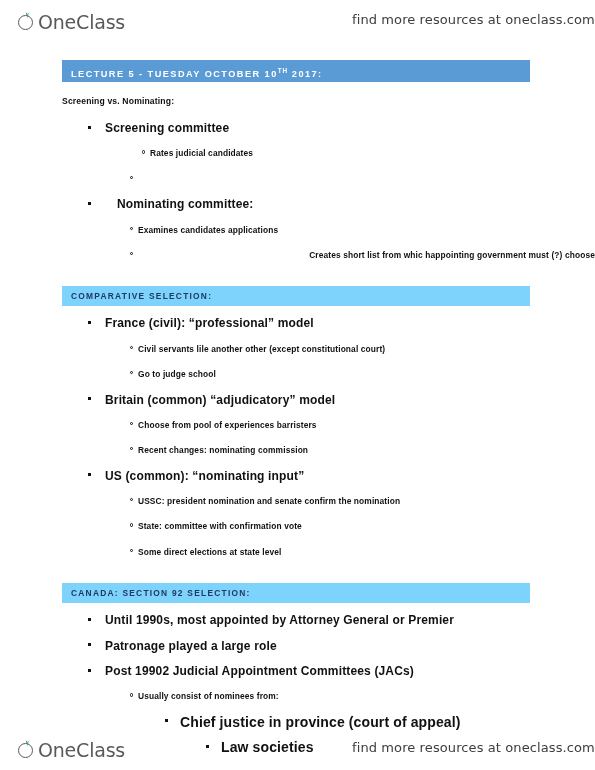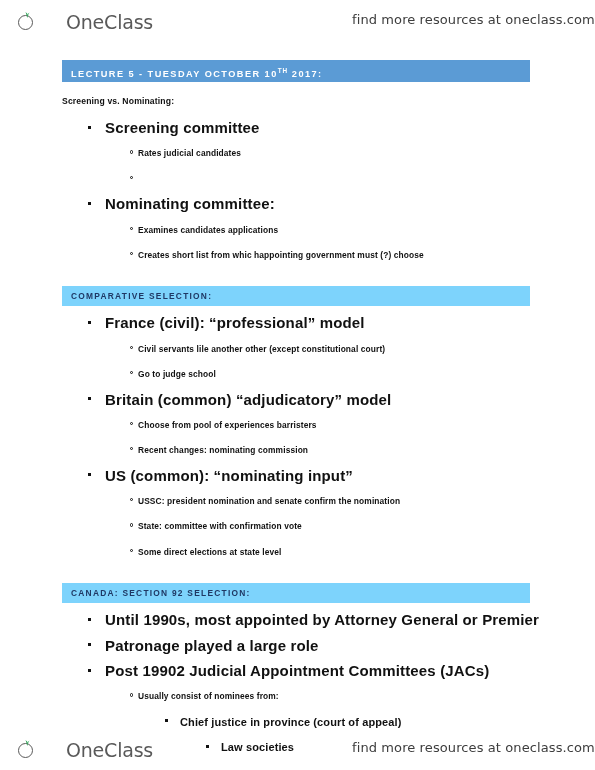--- a/index.html
+++ b/index.html
@@ -28,21 +28,20 @@
   }
   .brand-bar.header { top: 0; }
   .brand-bar.footer { top: 728px; }
 
   .logo {
     position: absolute;
     left: 18px;
     display: flex;
     align-items: flex-end;
     height: 26px;
-    gap: 28px;
   }
   .logo-mark {
     position: relative;
     width: 19px;
     height: 19px;
     margin-right: 1px;
   }
   .logo-mark .ring {
     position: absolute;
     left: 0;
@@ -137,21 +136,21 @@
     white-space: nowrap;
   }
   .row .bullet {
     position: absolute;
     color: #111111;
     font-family: "DejaVu Sans", sans-serif;
   }
   .row .txt { display: inline-block; }
 
   
-  .lvl1 { font-size: 15px; letter-spacing: 0.15px; }
+  .lvl1 { font-size: 12px; letter-spacing: 0.15px; }
   .lvl1 .bullet {
     left: 88px;
     top: 3.5px;
     width: 3px;
     height: 3px;
     background: #111111;
   }
   .lvl1 .txt { margin-left: 105px; }
 
   
@@ -161,21 +160,21 @@
     top: 3px;
     width: 3.2px;
     height: 3.2px;
     border: 1.1px solid #111111;
     border-radius: 50%;
     box-sizing: border-box;
   }
   .lvl2 .txt { margin-left: 138px; }
 
   
-  .lvl3 { font-size: 11px; letter-spacing: 0.12px; }
+  .lvl3 { font-size: 14px; letter-spacing: 0.12px; }
   .lvl3 .bullet {
     left: 165px;
     top: 3.5px;
     width: 2.8px;
     height: 2.8px;
     background: #111111;
   }
   .lvl3 .txt { margin-left: 180px; }
 </style>
 </head>
@@ -200,25 +199,25 @@
   <div class="title-banner">
     <span>LECTURE 5 - TUESDAY OCTOBER 10</span><sup>TH</sup><span> 2017:</span>
   </div>
 
   <div style="height:14px"></div>
 
   <div class="plain-line">Screening vs. Nominating:</div>
 
   <div id="blocks">
       <div class="row lvl1" style="height: 24.4px; line-height: 10px; padding-top: 1px;"><span class="bullet"></span><span class="txt">Screening committee</span></div>
-      <div class="row lvl2" style="height: 24.4px; line-height: 10px; padding-top: 1px;"><span class="bullet"></span><span class="txt">Rates judicial candidates</span></div>
+      <div class="row lvl2" style="height: 24.4px; line-height: 10px; padding-top: 1px; margin-left: 12px;"><span class="bullet"></span><span class="txt">Rates judicial candidates</span></div>
       <div class="row lvl2" style="height: 24.4px; line-height: 10px; padding-top: 1px;"><span class="bullet"></span></div>
-      <div class="row lvl1" style="height: 24.4px; line-height: 10px; padding-top: 1px;"><span class="bullet"></span><span class="txt">Nominating committee:</span></div>
+      <div class="row lvl1" style="height: 24.4px; line-height: 10px; padding-top: 1px; padding-left: 12px;"><span class="bullet"></span><span class="txt">Nominating committee:</span></div>
       <div class="row lvl2" style="height: 24.4px; line-height: 10px; padding-top: 1px;"><span class="bullet"></span><span class="txt">Examines candidates applications</span></div>
-      <div class="row lvl2" style="height: 24.4px; line-height: 10px; padding-top: 1px;"><span class="bullet"></span><span class="txt">Creates short list from whic happointing government must (?) choose</span></div>
+      <div class="row lvl2" style="height: 24.4px; line-height: 10px; padding-top: 1px; text-align: right;"><span class="bullet"></span><span class="txt">Creates short list from whic happointing government must (?) choose</span></div>
       <div style="height: 12px;"></div>
       <div class="section-banner">COMPARATIVE SELECTION:</div>
       <div style="height: 11px;"></div>
       <div class="row lvl1" style="height: 24.4px; line-height: 10px; padding-top: 1px;"><span class="bullet"></span><span class="txt">France (civil): “professional” model</span></div>
       <div class="row lvl2" style="height: 24.4px; line-height: 10px; padding-top: 1px;"><span class="bullet"></span><span class="txt">Civil servants lile another other (except constitutional court)</span></div>
       <div class="row lvl2" style="height: 24.4px; line-height: 10px; padding-top: 1px;"><span class="bullet"></span><span class="txt">Go to judge school</span></div>
       <div class="row lvl1" style="height: 24.4px; line-height: 10px; padding-top: 1px;"><span class="bullet"></span><span class="txt">Britain (common) “adjudicatory” model</span></div>
       <div class="row lvl2" style="height: 24.4px; line-height: 10px; padding-top: 1px;"><span class="bullet"></span><span class="txt">Choose from pool of experiences barristers</span></div>
       <div class="row lvl2" style="height: 24.4px; line-height: 10px; padding-top: 1px;"><span class="bullet"></span><span class="txt">Recent changes: nominating commission</span></div>
       <div class="row lvl1" style="height: 24.4px; line-height: 10px; padding-top: 1px;"><span class="bullet"></span><span class="txt">US (common): “nominating input”</span></div>

